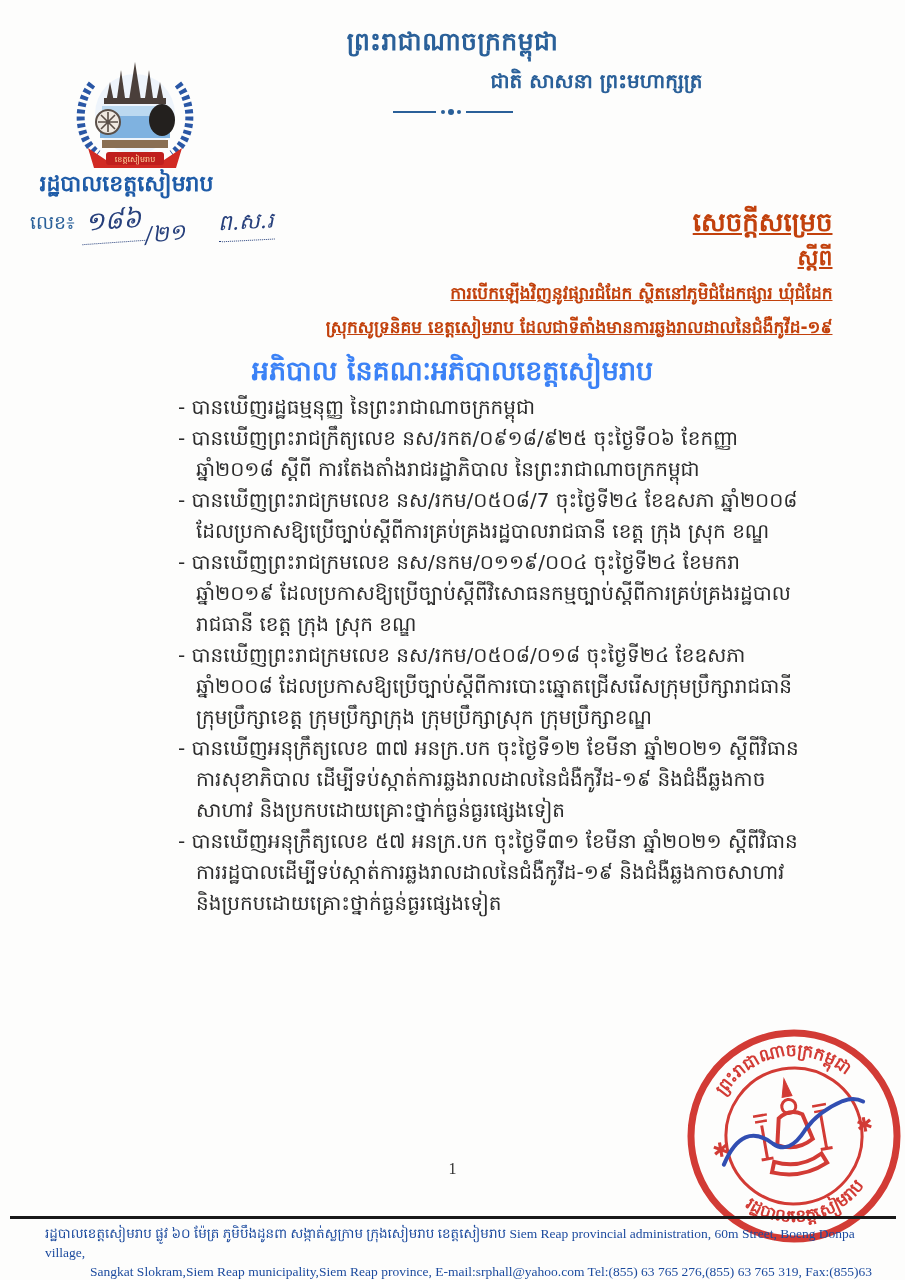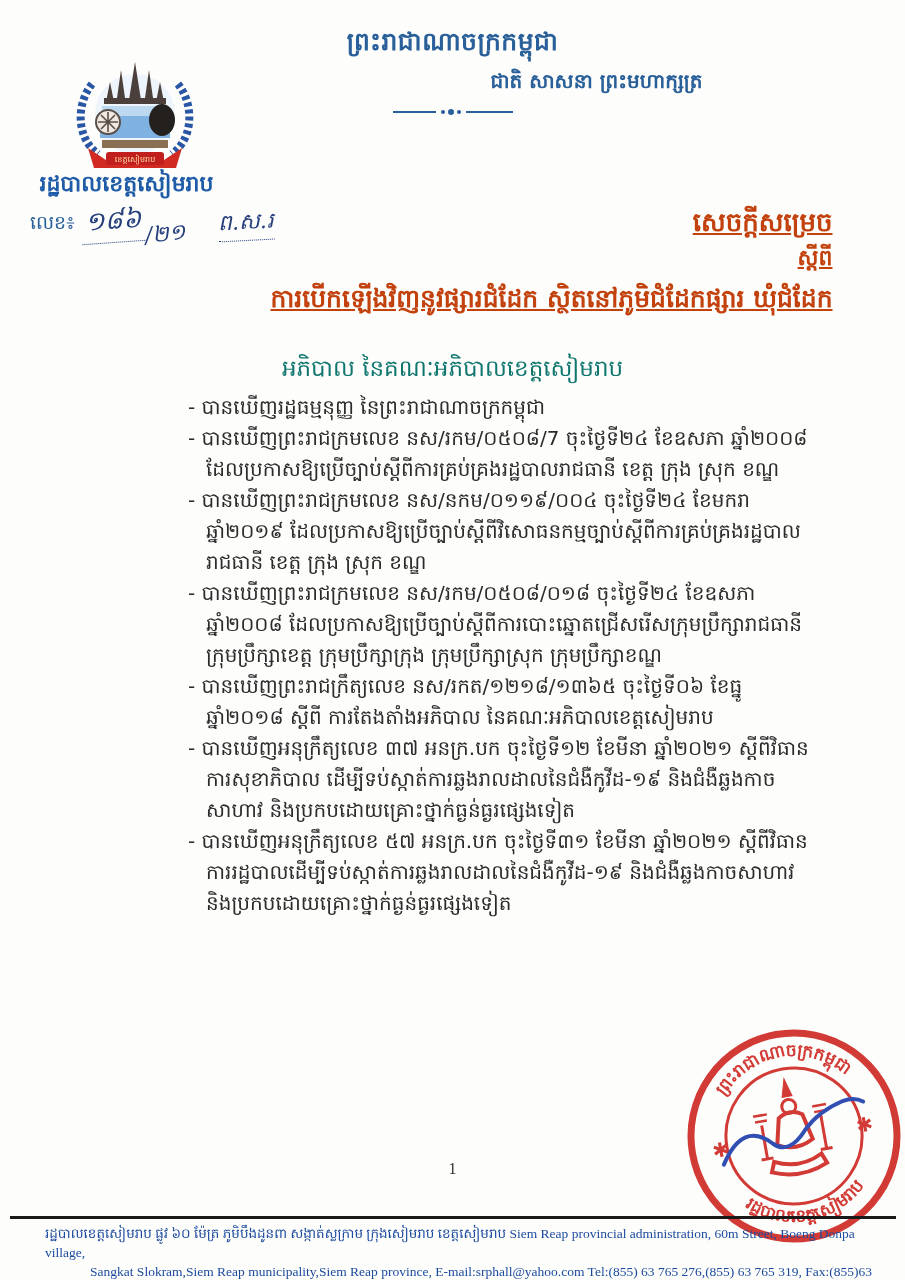--- a/index.html
+++ b/index.html
@@ -22,25 +22,25 @@
   .ref-line { position:absolute; left:30px; top:204px; width:250px; font-size:19px; color:#27407c; }
   .ref-label { color:#2a6099; }
   .hand { font-family:"DejaVu Serif","Liberation Serif",serif; font-style:italic; color:#27407c; }
   .ref-main { font-size:26px; display:inline-block; transform:rotate(-4deg); border-bottom:1px dotted #27407c; padding:0 4px; }
   .ref-sub  { font-size:22px; display:inline-block; transform:translateY(12px) rotate(-6deg); }
   .ref-suffix { font-size:22px; display:inline-block; margin-left:26px; transform:rotate(-3deg); border-bottom:1px dotted #27407c; }
   
   .title-block { position:absolute; top:206px; left:50%; transform:translateX(-50%); width:760px; text-align:right; color:#c2410c;text-decoration:underline; }
   .doc-type { font-size:26px; font-weight:bold; }
   .regarding { font-size:22px; font-weight:bold; }
-  .subject { font-size:25px; font-weight:bold; line-height:34px; margin-top:6px; }
+  .subject { font-size:17px; font-weight:bold; line-height:34px; }
   .authority { position:absolute; top:354px; left:50%; transform:translateX(-50%);
-               font-size:23px; font-weight:normal; color:#0f766e; white-space:nowrap; }
+               font-size:27px; font-weight:bold; color:#3b82f6; white-space:nowrap; }
   
-  .body-list { position:absolute; top:392px; left:188px; width:622px; }
+  .body-list { position:absolute; top:392px; left:178px; width:622px; }
   .item { font-size:20px; line-height:31px; color:#2b2b2b; padding-left:18px; text-indent:-18px; }
   .item::before { content:"- "; }
   
   .page-num { position:absolute; top:1160px; left:0; width:905px; text-align:center;
               font-family:"Liberation Serif",serif; font-size:16px; color:#333; }
   
   .stamp { position:absolute; left:678px; top:1020px; width:232px; height:232px;
            transform:rotate(-10deg); opacity:.92; mix-blend-mode:multiply; }
   
   .footer-rule { position:absolute; left:10px; top:1216px; width:886px; height:3px; background:#191919; }
@@ -101,31 +101,32 @@
     <span class="ref-label">លេខ៖</span>
     <span class="hand ref-main">១៨៦</span><span class="hand ref-sub">/២១</span>
     <span class="hand ref-suffix">ព.ស.រ</span>
   </div>
 
   <div class="title-block">
     <div class="doc-type">សេចក្តីសម្រេច</div>
     <div class="regarding">ស្តីពី</div>
     <div class="subject">
       <div>ការបើកឡើងវិញនូវផ្សារជំដែក ស្ថិតនៅភូមិជំដែកផ្សារ ឃុំជំដែក</div>
+      <div>ស្រុកសូទ្រនិគម ខេត្តសៀមរាប ដែលជាទីតាំងមានការឆ្លងរាលដាលនៃជំងឺកូវីដ-១៩</div>
     </div>
   </div>
 
   <div class="authority">អភិបាល នៃគណៈអភិបាលខេត្តសៀមរាប</div>
 
   <div class="body-list">
     <div class="item">បានឃើញរដ្ឋធម្មនុញ្ញ នៃព្រះរាជាណាចក្រកម្ពុជា</div>
+    <div class="item">បានឃើញព្រះរាជក្រឹត្យលេខ នស/រកត/០៩១៨/៩២៥ ចុះថ្ងៃទី០៦ ខែកញ្ញា ឆ្នាំ២០១៨ ស្តីពី ការតែងតាំងរាជរដ្ឋាភិបាល នៃព្រះរាជាណាចក្រកម្ពុជា</div>
     <div class="item">បានឃើញព្រះរាជក្រមលេខ នស/រកម/០៥០៨/7 ចុះថ្ងៃទី២៤ ខែឧសភា ឆ្នាំ២០០៨ ដែលប្រកាសឱ្យប្រើច្បាប់ស្តីពីការគ្រប់គ្រងរដ្ឋបាលរាជធានី ខេត្ត ក្រុង ស្រុក ខណ្ឌ</div>
     <div class="item">បានឃើញព្រះរាជក្រមលេខ នស/នកម/០១១៩/០០៤ ចុះថ្ងៃទី២៤ ខែមករា ឆ្នាំ២០១៩ ដែលប្រកាសឱ្យប្រើច្បាប់ស្តីពីវិសោធនកម្មច្បាប់ស្តីពីការគ្រប់គ្រងរដ្ឋបាលរាជធានី ខេត្ត ក្រុង ស្រុក ខណ្ឌ</div>
     <div class="item">បានឃើញព្រះរាជក្រមលេខ នស/រកម/០៥០៨/០១៨ ចុះថ្ងៃទី២៤ ខែឧសភា ឆ្នាំ២០០៨ ដែលប្រកាសឱ្យប្រើច្បាប់ស្តីពីការបោះឆ្នោតជ្រើសរើសក្រុមប្រឹក្សារាជធានី ក្រុមប្រឹក្សាខេត្ត ក្រុមប្រឹក្សាក្រុង ក្រុមប្រឹក្សាស្រុក ក្រុមប្រឹក្សាខណ្ឌ</div>
-    <div class="item">បានឃើញព្រះរាជក្រឹត្យលេខ នស/រកត/១២១៨/១៣៦៥ ចុះថ្ងៃទី០៦ ខែធ្នូ ឆ្នាំ២០១៨ ស្តីពី ការតែងតាំងអភិបាល នៃគណៈអភិបាលខេត្តសៀមរាប</div>
     <div class="item">បានឃើញអនុក្រឹត្យលេខ ៣៧ អនក្រ.បក ចុះថ្ងៃទី១២ ខែមីនា ឆ្នាំ២០២១ ស្តីពីវិធានការសុខាភិបាល ដើម្បីទប់ស្កាត់ការឆ្លងរាលដាលនៃជំងឺកូវីដ-១៩ និងជំងឺឆ្លងកាចសាហាវ និងប្រកបដោយគ្រោះថ្នាក់ធ្ងន់ធ្ងរផ្សេងទៀត</div>
     <div class="item">បានឃើញអនុក្រឹត្យលេខ ៥៧ អនក្រ.បក ចុះថ្ងៃទី៣១ ខែមីនា ឆ្នាំ២០២១ ស្តីពីវិធានការរដ្ឋបាលដើម្បីទប់ស្កាត់ការឆ្លងរាលដាលនៃជំងឺកូវីដ-១៩ និងជំងឺឆ្លងកាចសាហាវ និងប្រកបដោយគ្រោះថ្នាក់ធ្ងន់ធ្ងរផ្សេងទៀត</div>
   </div>
 
   <div class="page-num">1</div>
 
   <div class="stamp">
     <svg width="232" height="232" viewBox="0 0 232 232">
       <defs>
         <path id="arcTop" d="M36,116 A80,80 0 0 1 196,116"></path>

